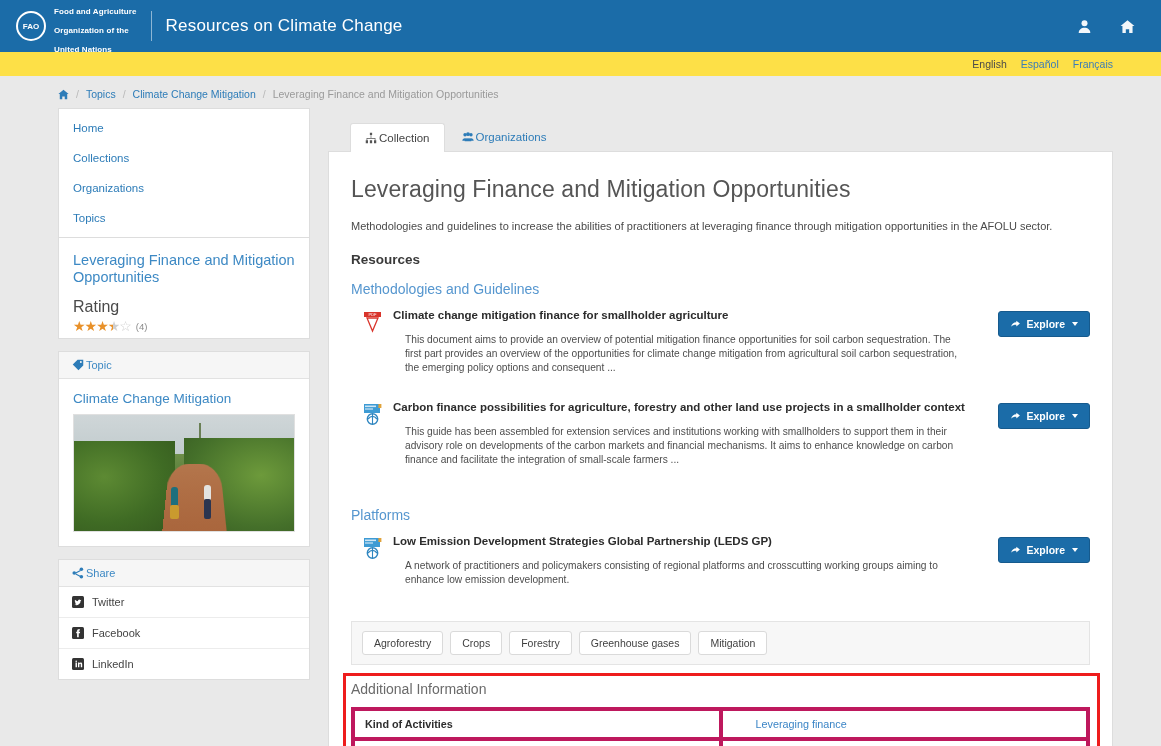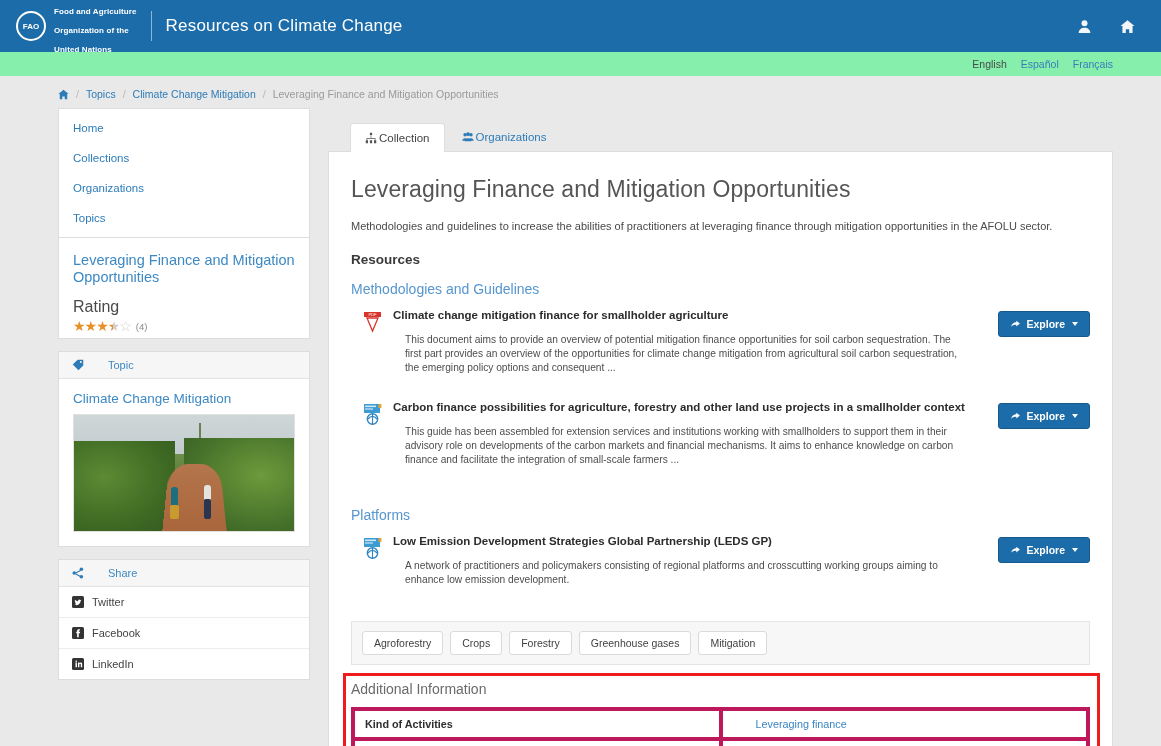--- a/index.html
+++ b/index.html
@@ -29,21 +29,21 @@
     margin-left:8px; font-size:8px; line-height:9.5px; font-weight:bold;
     letter-spacing:.1px; color:#fff; white-space:pre-line;
   }
   .divider-v{ width:1px;height:30px;background:rgba(255,255,255,.5); margin:0 14px; }
   .site-title{ font-size:17px; font-weight:400; color:#fff; letter-spacing:.2px; }
   .topbar-right{ margin-left:auto; display:flex; align-items:center; gap:28px; padding-right:10px;}
   .topbar-right .ticon{ width:15px;height:15px; fill:#fff; opacity:.95; display:block; }
 
   
   .langbar{
-    height:24px; background:#86efac; display:flex; align-items:center;
+    height:24px; background:#fde047; display:flex; align-items:center;
     justify-content:flex-end; padding-right:48px; gap:14px; font-size:10.5px;
   }
   .langbar .lang{ color:#4a4a4a; }
   .langbar .lang.link{ color:#3b7cb8; }
 
   
   .crumbwrap{ padding:12px 0 8px 58px; font-size:10.5px; }
   .crumb{ display:flex; align-items:center; gap:7px; color:#9a9a9a;}
   .crumb a{ color:#2d7cb8; }
   .crumb .sep{ color:#b9b9b9; }
@@ -67,21 +67,21 @@
   .star.empty{ color:#cfcfcf; }
   .star.half{
     background:linear-gradient(90deg,#e8912a 50%, #cfcfcf 50%);
     -webkit-background-clip:text; background-clip:text; color:transparent;
   }
   .rating-count{ font-size:9.5px; color:#8a8a8a; margin-left:5px; }
   .login-rating{ display:block; padding:10px 14px 16px 14px; color:#2d7cb8; font-size:10.5px;}
 
   .card-head{
     background:#f6f6f6; border-bottom:1px solid #e2e2e2;
-    padding:7px 13px; font-size:11px; color:#3d89c4; display:flex; align-items:center; gap:24px;
+    padding:7px 13px; font-size:11px; color:#3d89c4; display:flex; align-items:center; gap:2px;
   }
   .card-head svg{ width:12px;height:12px; fill:#2d7cb8; display:block; }
   .topic-name{ padding:12px 14px 8px 14px; color:#3d89c4; font-size:13.5px; }
   .topic-img{
     margin:0 14px 14px 14px; height:118px; border:1px solid #e0e0e0; position:relative; overflow:hidden;
     background:linear-gradient(#c9d2d6 0%, #b9c6ca 32%, #6f8f4a 33%, #4f7a36 60%, #6d8f47 100%);
   }
   .ti-sky{ position:absolute;left:0;top:0;right:0;height:34%;
     background:linear-gradient(#cfd6d8,#c2ccce); }
   .ti-veg-l{ position:absolute; left:0; top:22%; width:46%; height:78%;

